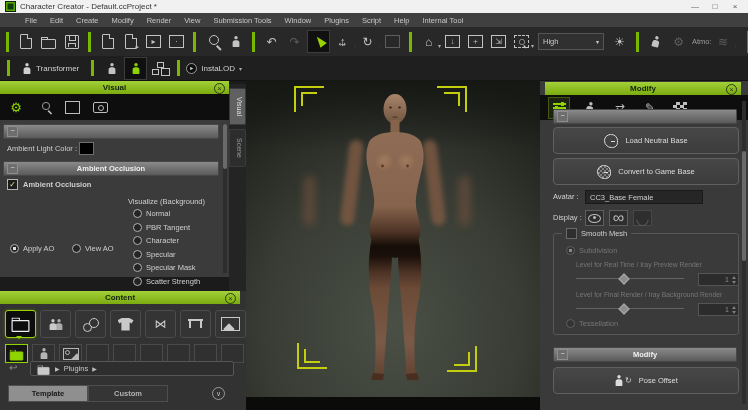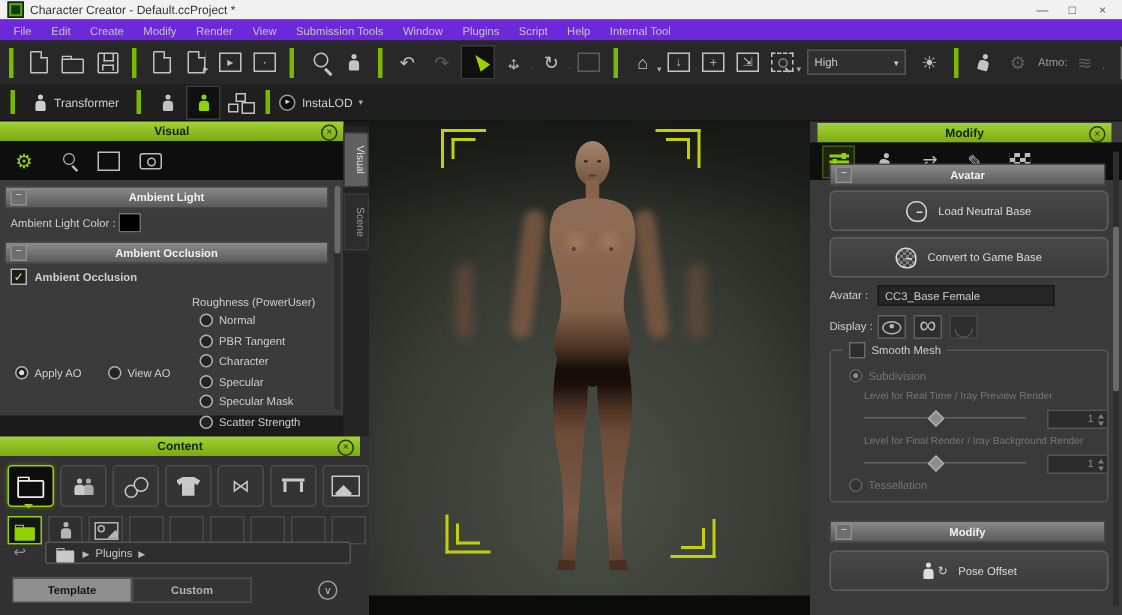--- a/index.html
+++ b/index.html
@@ -7,21 +7,21 @@
        font-family:"Liberation Sans",sans-serif;-webkit-font-smoothing:antialiased}
   .row{display:flex;align-items:center}
 
   
   #titlebar{position:absolute;top:0;left:0;right:0;height:13px;background:#f1f1f1;display:flex;align-items:center;padding:0 5px;gap:4px}
   #appicon{width:9px;height:9px;background:#123a12;border:1px solid #0a250a;box-shadow:inset 0 0 0 1.5px #58a800}
   #wintitle{font-size:8px;color:#333;flex:1;white-space:nowrap}
   .winctl{width:16px;text-align:center;font-size:8px;color:#555;line-height:13px}
 
   
-  #menubar{position:absolute;top:13px;left:0;right:0;height:14px;background:#6d28d9;display:flex;align-items:center;gap:13px;padding:0 9px}
+  #menubar{position:absolute;top:13px;left:0;right:0;height:14px;background:#404040;display:flex;align-items:center;gap:13px;padding:0 25px}
   .mi{font-size:7.5px;color:#c6c6c6;white-space:nowrap}
 
   
   #toolbar{position:absolute;top:27px;left:0;right:0;height:29px;background:#282828;display:flex;align-items:center;padding:0 1px}
   #toolbar2{position:absolute;top:56px;left:0;right:0;height:24px;background:#1f1f1f;display:flex;align-items:center;padding:0 1px;border-bottom:1px solid #111}
   .sep{width:3px;height:20px;background:#79b700;margin:0 5px;flex:0 0 auto}
   .sep2{width:3px;height:16px;background:#79b700;margin:0 6px;flex:0 0 auto}
   .tbi{width:21px;height:21px;display:flex;align-items:center;justify-content:center;color:#c3c3c3;font-size:12px;position:relative;margin:0 1px;flex:0 0 auto}
   .tbi.gray{color:#5d5d5d}
   .tbi.activebox{background:#101010;border:1px solid #3c3c3c}
@@ -315,35 +315,34 @@
       <span class="ic">
           <span class="p-box"></span>
         </span>
       <span class="ic">
           <span class="p-cam"></span>
         </span>
     </div>
 
     <div class="secbar" style="position:absolute;top:30px;left:3px;width:214px">
       <span class="mn">−</span>
-      <span class="t">Ambient Light</span>
     </div>
     <span class="lbl" style="position:absolute;top:50px;left:7px">Ambient Light Color :</span>
     <span style="position:absolute;top:48px;left:79px;width:13px;height:11px;background:#000;border:1px solid #6e6e6e"></span>
 
     <div class="secbar" style="position:absolute;top:67px;left:3px;width:214px">
       <span class="mn">−</span>
       <span class="t">Ambient Occlusion</span>
     </div>
     <div class="row" style="position:absolute;top:85px;left:7px;gap:5px">
       <span class="cb">✓</span>
       <span class="lbl" style="font-weight:bold">Ambient Occlusion</span>
     </div>
 
-    <span class="lbl" style="position:absolute;top:103px;left:128px">Roughness (PowerUser)</span>
+    <span class="lbl" style="position:absolute;top:103px;left:128px">Visualize (Background)</span>
     <div style="position:absolute;top:115px;left:133px;display:flex;flex-direction:column;gap:4.5px">
         <div class="radio">Normal</div>
         <div class="radio">PBR Tangent</div>
         <div class="radio">Character</div>
         <div class="radio">Specular</div>
         <div class="radio">Specular Mask</div>
         <div class="radio">Scatter Strength</div>
       </div>
 
     <div class="radio sel" style="position:absolute;top:150px;left:10px">Apply AO</div>
@@ -535,21 +534,20 @@
       </span>
     <span class="ic">⇄</span>
     <span class="ic">✎</span>
     <span class="ic">
         <span class="p-checker"></span>
       </span>
   </div>
 
   <div class="secbar" style="position:absolute;top:28px;left:13px;width:182px">
     <span class="mn">−</span>
-    <span class="t">Avatar</span>
   </div>
 
   <div class="bigbtn" style="top:46px">
     <span class="p-face"></span>
     <span>Load Neutral Base</span>
   </div>
   <div class="bigbtn" style="top:77px">
     <span class="p-face grid"></span>
     <span>Convert to Game Base</span>
   </div>

